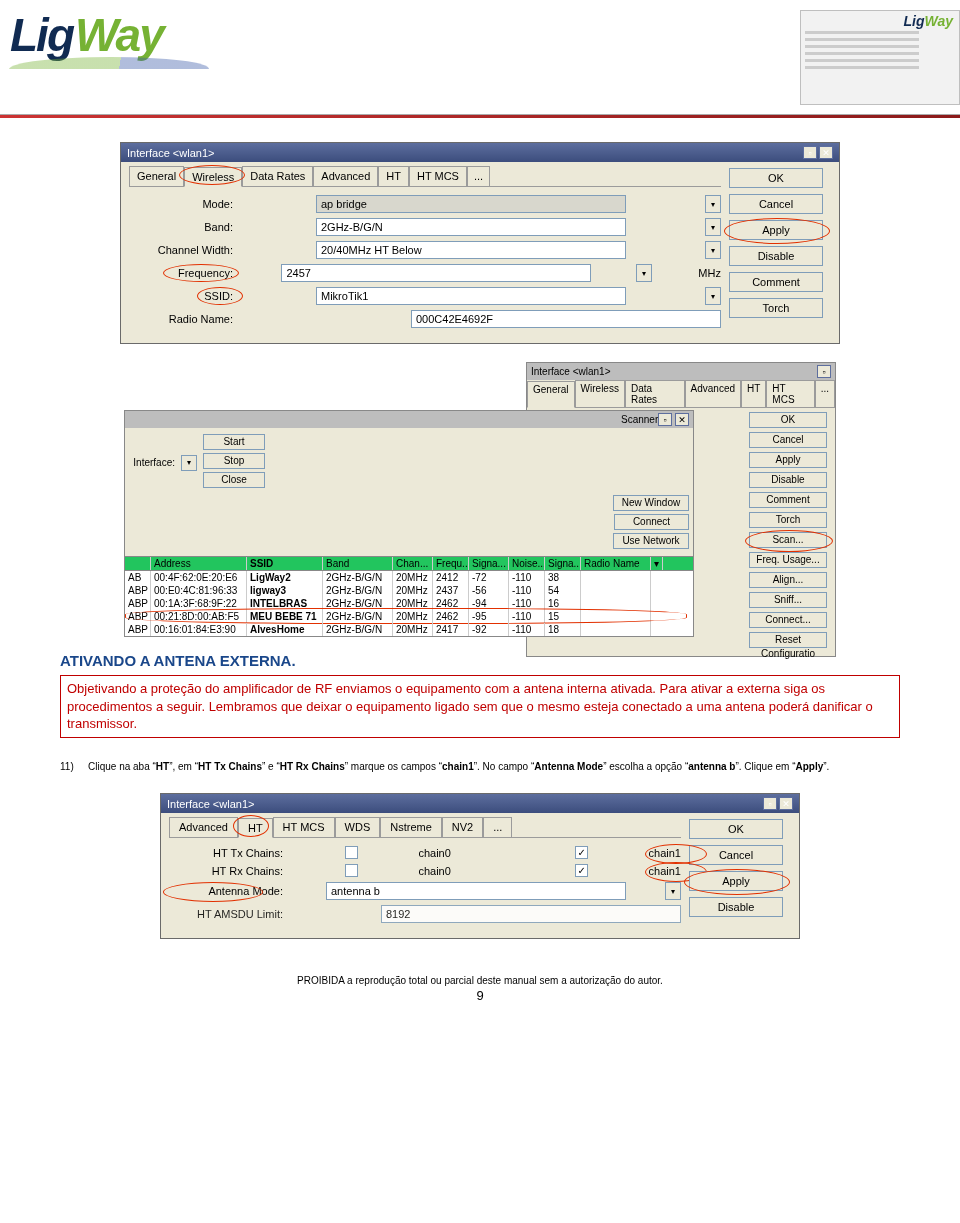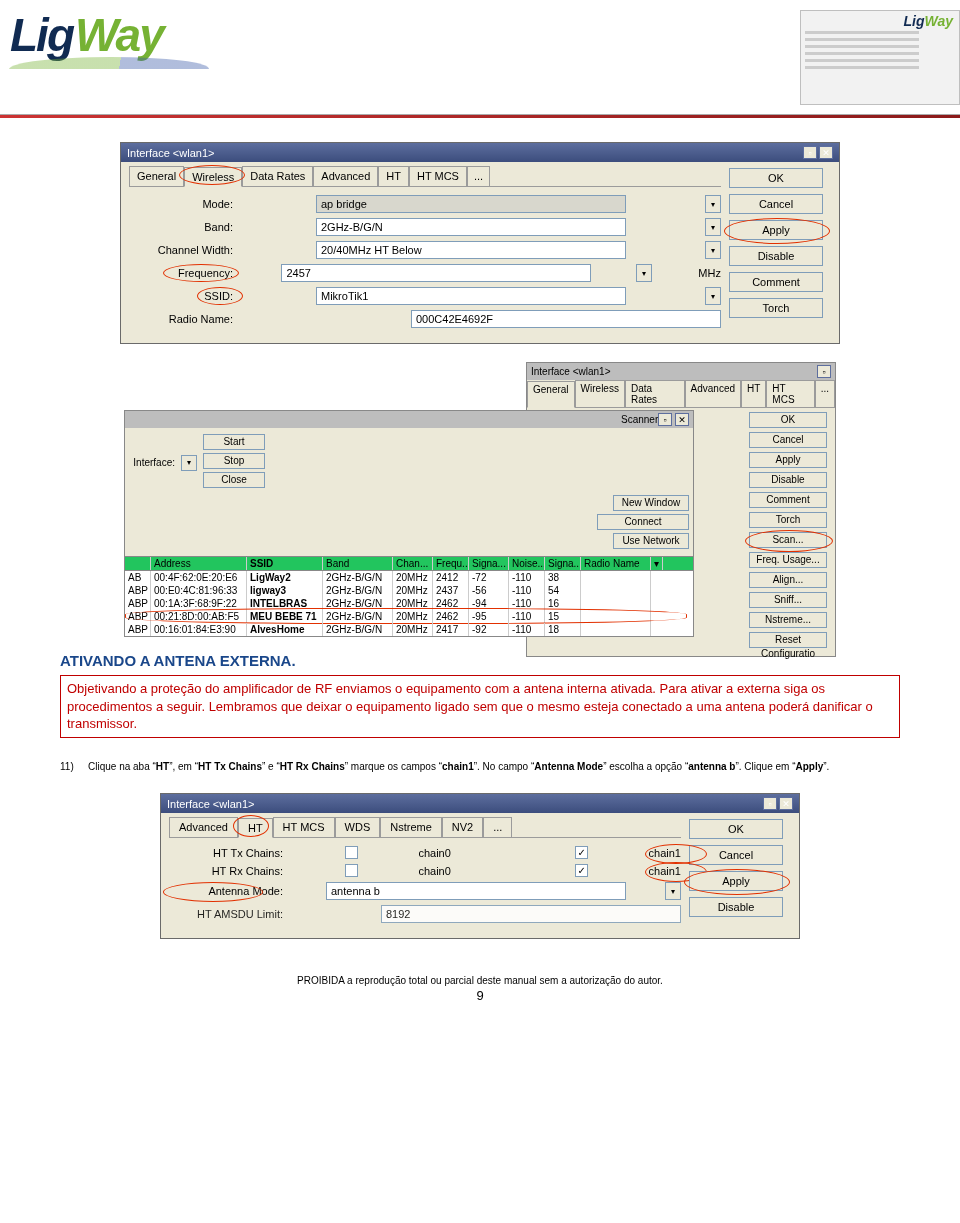--- a/index.html
+++ b/index.html
@@ -219,21 +219,21 @@
           <div class="small-btn">OK</div>
           <div class="small-btn">Cancel</div>
           <div class="small-btn">Apply</div>
           <div class="small-btn">Disable</div>
           <div class="small-btn">Comment</div>
           <div class="small-btn">Torch</div>
           <div class="small-btn red-circle rc-scan">Scan...</div>
           <div class="small-btn">Freq. Usage...</div>
           <div class="small-btn">Align...</div>
           <div class="small-btn">Sniff...</div>
-          <div class="small-btn">Nstreme...</div>
+          <div class="small-btn">Connect...</div>
           <div class="small-btn">Reset Configuratio</div>
         </div>
       </div>
     </div>
 
     <div class="scanner">
       <div class="scn-title">
         <span>Scanner</span>
         <span>
           <span class="win-btn">▫</span>
@@ -244,21 +244,21 @@
         <div class="lbl">Interface:</div>
         <div class="dropdown-btn" style="height:16px;">▾</div>
         <div class="scn-sidebtns">
           <div class="scn-sidebtn">Start</div>
           <div class="scn-sidebtn">Stop</div>
           <div class="scn-sidebtn">Close</div>
         </div>
       </div>
       <div class="scn-sidebtns2">
         <div class="scn-sidebtn" style="width:76px">New Window</div>
-        <div class="scn-sidebtn" style="width:92px">Connect</div>
+        <div class="scn-sidebtn" style="width:75px">Connect</div>
         <div class="scn-sidebtn" style="width:76px">Use Network</div>
       </div>
       <div class="scn-table">
         <div class="scn-thead">
           <div class="c-flag"></div>
           <div class="c-addr">Address</div>
           <div class="c-ssid">SSID</div>
           <div class="c-band">Band</div>
           <div class="c-chan">Chan...</div>
           <div class="c-freq">Frequ...</div>

